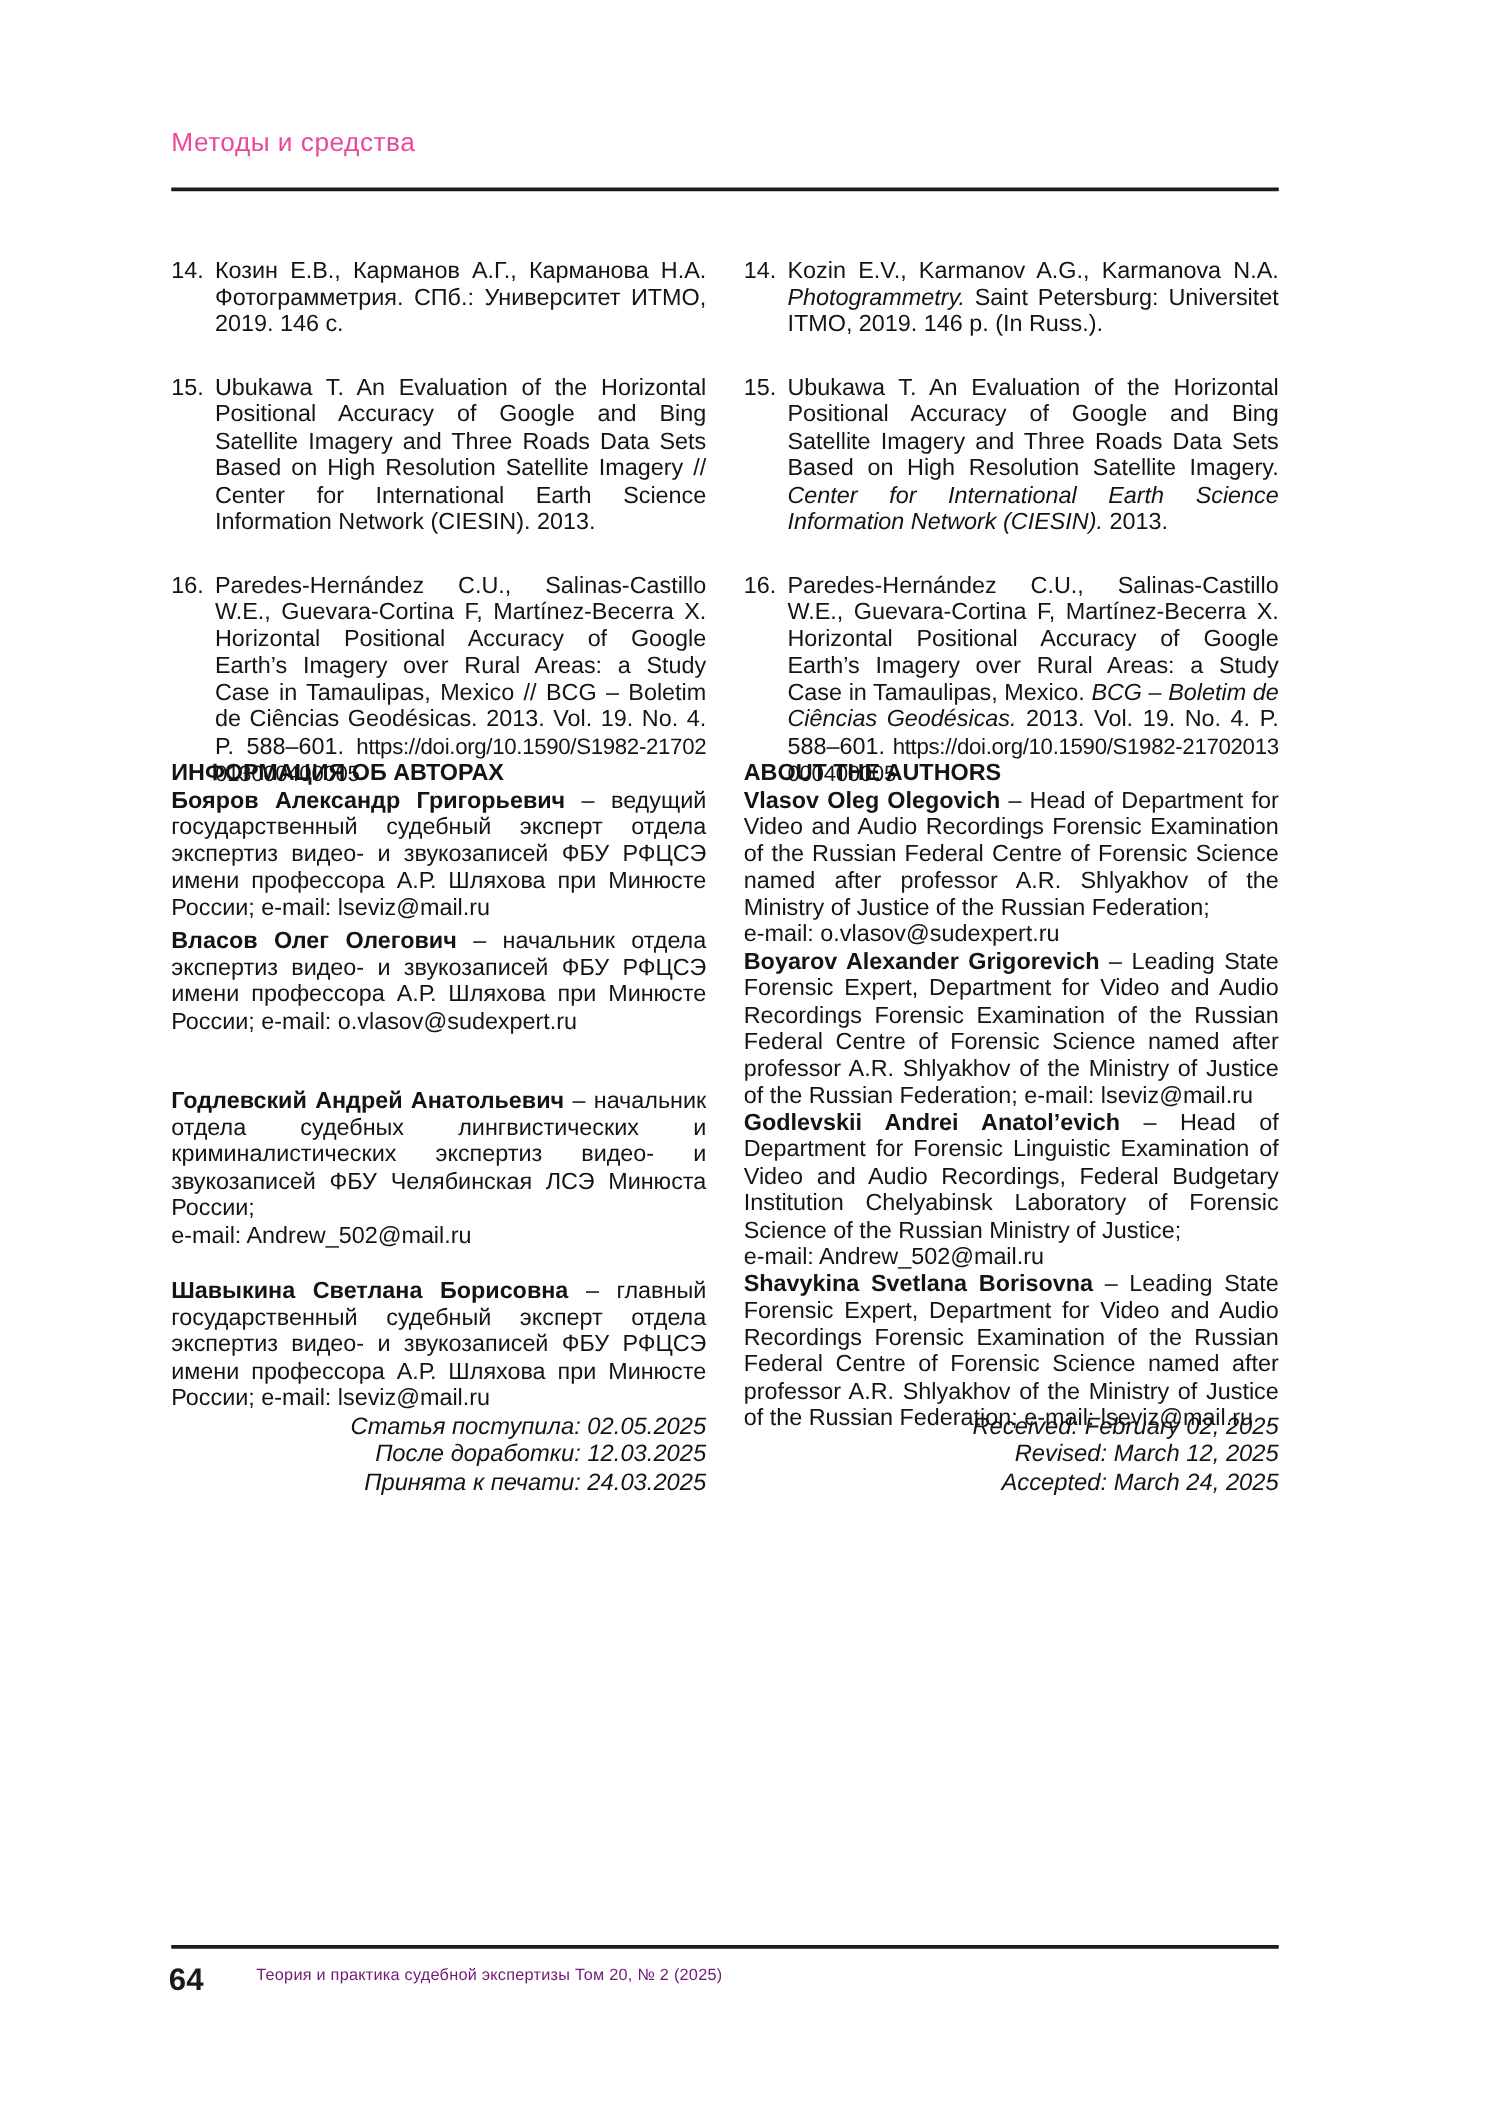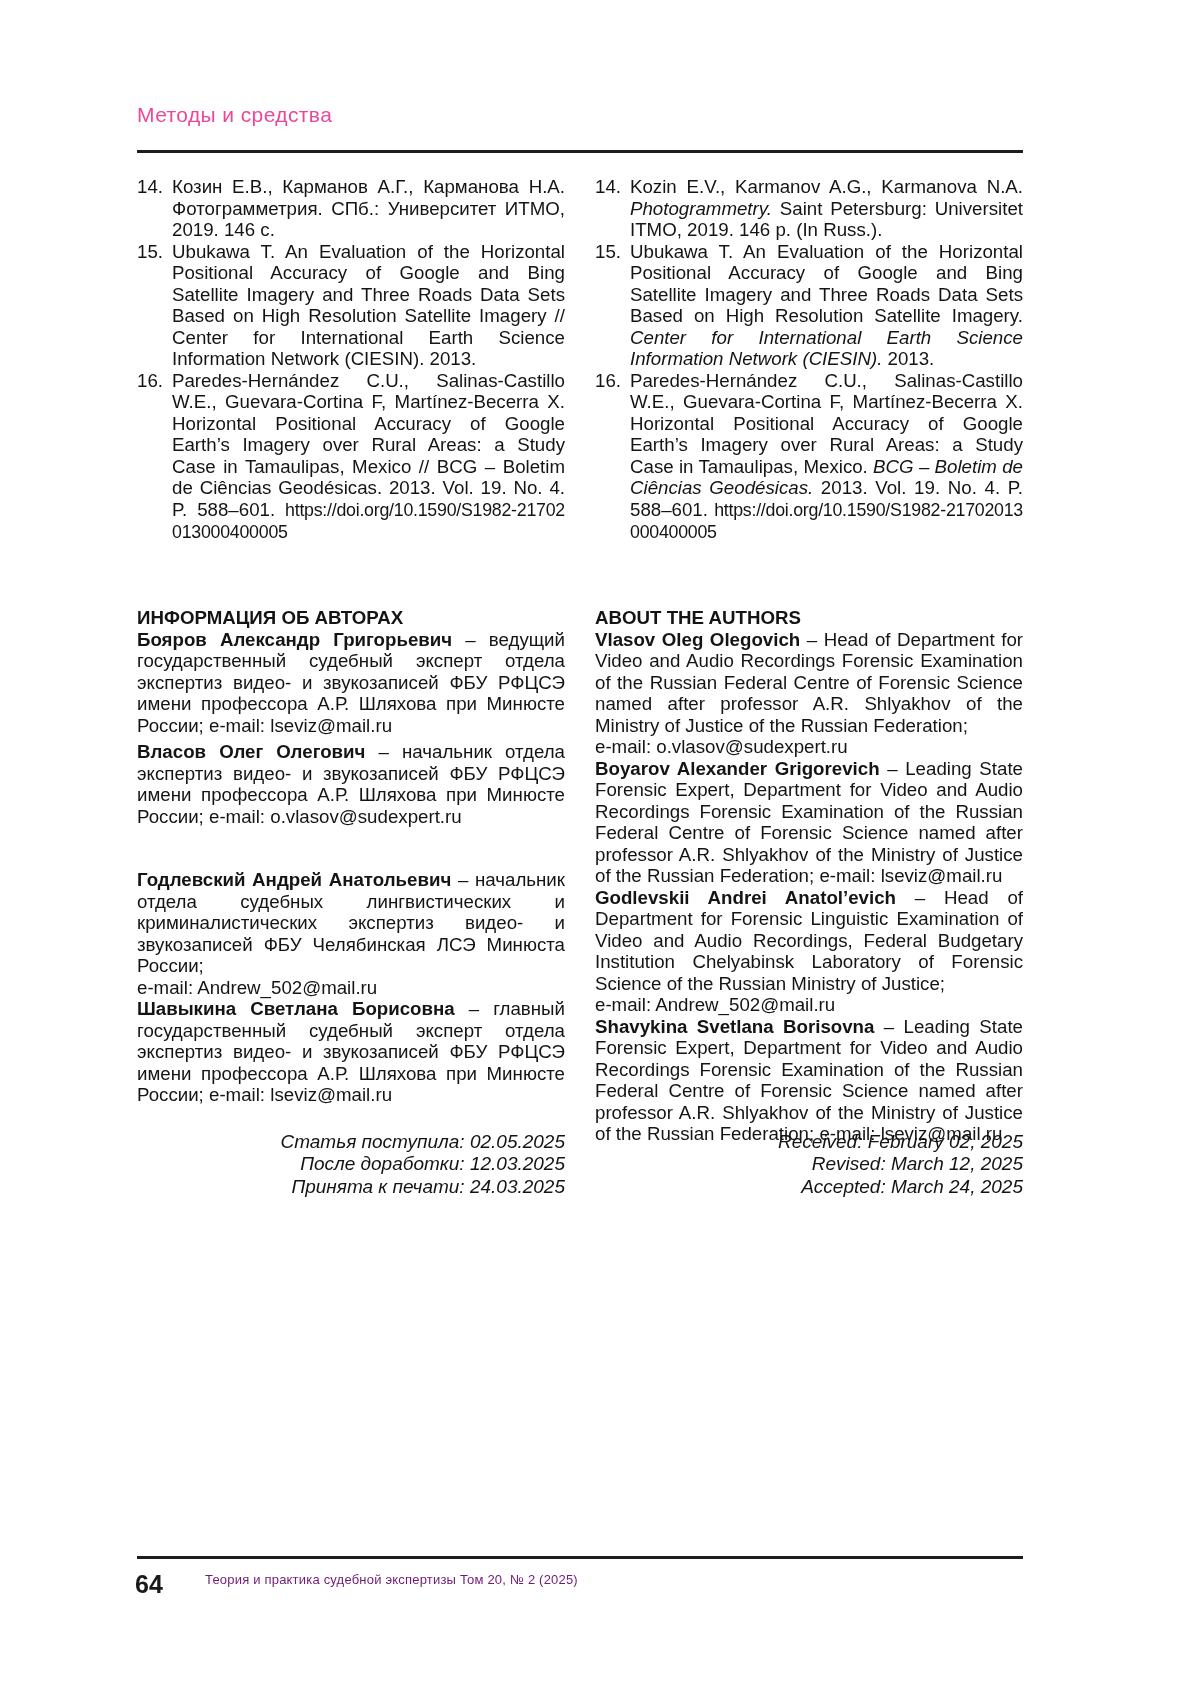--- a/index.html
+++ b/index.html
@@ -20,31 +20,31 @@
   .head-rule, .foot-rule {
     left:137px; width:886px; height:3px; background:#1d1d1d;
   }
   .head-rule { top:150px; }
   .foot-rule { top:1556px; }
   .row { left:137px; width:886px; display:flex; gap:30px; }
   .row-refs { top:176px; }
   .row-authors { top:607px; }
   .row-dates { top:1131px; }
   .col { width:428px; font-size:18.7px; line-height:21.5px; }
-  .ref { display:flex; }
+  .ref { display:flex;margin-top:29px; }
   .ref-num { width:35px; flex:0 0 35px; }
   .ref-body { flex:1; text-align:justify; hyphens:auto; }
   .b { font-weight:700; }
   .i { font-style:italic; }
   .u { font-size:17.8px; letter-spacing:-0.25px; word-break:break-all; }
   .authors-heading { font-weight:700; }
   .entry { text-align:justify; hyphens:auto; }
   .ru-entries .entry:nth-of-type(1) { margin-bottom:5px; }
   .ru-entries .entry:nth-of-type(2) { margin-bottom:42px; }
-  .ru-entries .entry:nth-of-type(3) { }
+  .ru-entries .entry:nth-of-type(3) { margin-bottom:23px; }
   .dates {
     text-align:right; font-style:italic;
     font-size:19px; line-height:22.3px;
   }
   .page-num {
     left:135px; top:1570px;
     font-size:25px; font-weight:700; color:#1a1a1a;
   }
   .foot-journal {
     left:205px; top:1572px;

